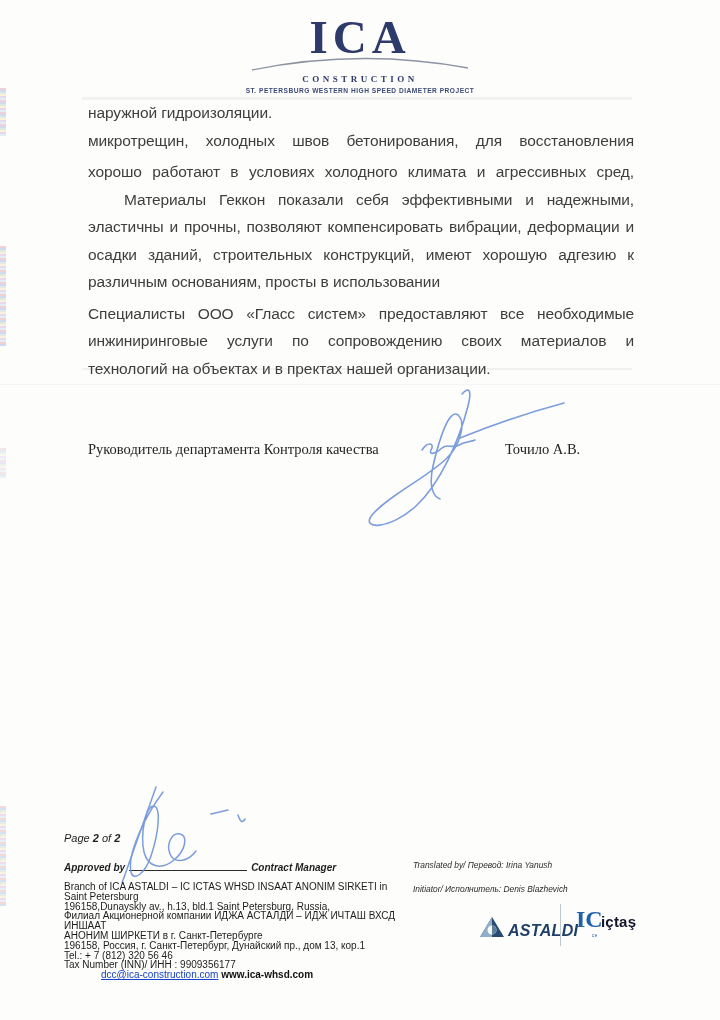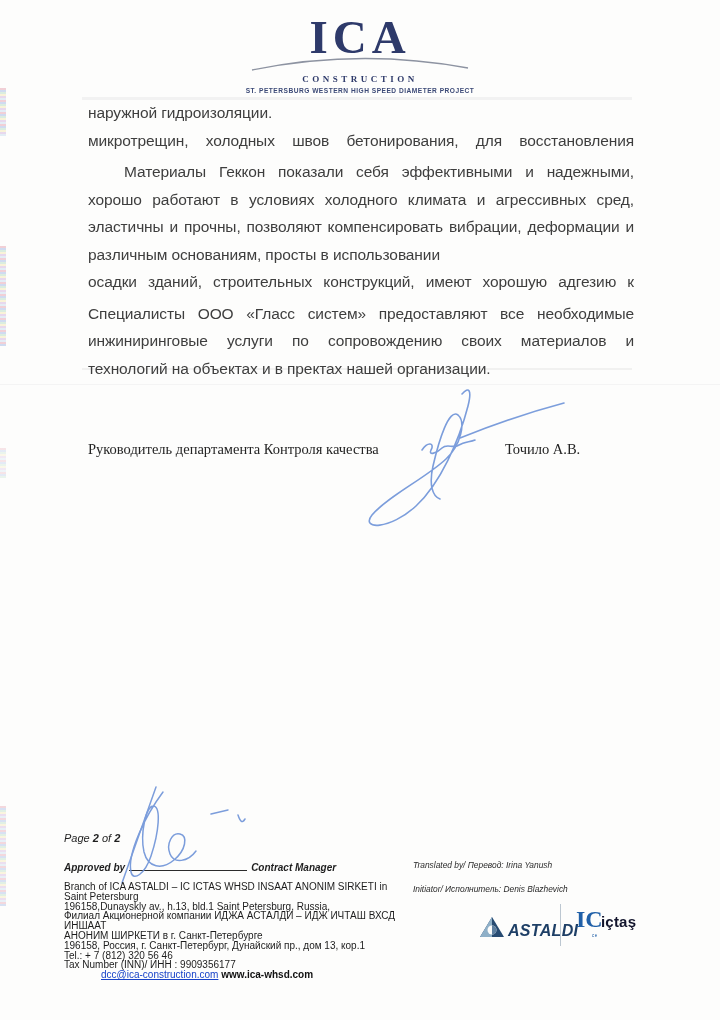--- a/index.html
+++ b/index.html
@@ -99,25 +99,25 @@
     <div class="logo-tag">ST. PETERSBURG WESTERN HIGH SPEED DIAMETER PROJECT</div>
   </div>
 
   <div class="bodytext">
     <div>
       <div class="line last">наружной гидроизоляции.</div>
       <div class="line">микротрещин, холодных швов бетонирования, для восстановления</div>
     </div>
     <div class="pgap"></div>
     <div>
+      <div class="line">хорошо работают в условиях холодного климата и агрессивных сред,</div>
       <div class="line indent">Материалы Геккон показали себя эффективными и надежными,</div>
-      <div class="line">хорошо работают в условиях холодного климата и агрессивных сред,</div>
       <div class="line">эластичны и прочны, позволяют компенсировать вибрации, деформации и</div>
+      <div class="line">осадки зданий, строительных конструкций, имеют хорошую адгезию к</div>
       <div class="line last">различным основаниям, просты в использовании</div>
-      <div class="line">осадки зданий, строительных конструкций, имеют хорошую адгезию к</div>
     </div>
     <div class="pgap"></div>
     <div>
       <div class="line">Специалисты ООО «Гласс систем» предоставляют все необходимые</div>
       <div class="line">инжиниринговые  услуги по сопровождению своих материалов и</div>
       <div class="line last">технологий на объектах и в пректах нашей организации.</div>
     </div>
   </div>
 
   <div class="sig-title">Руководитель департамента Контроля качества</div>

